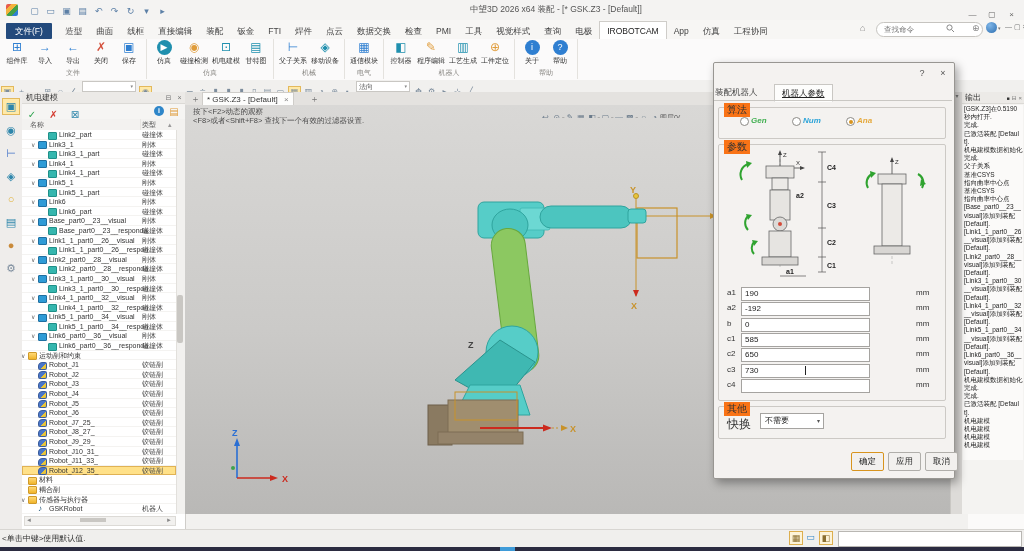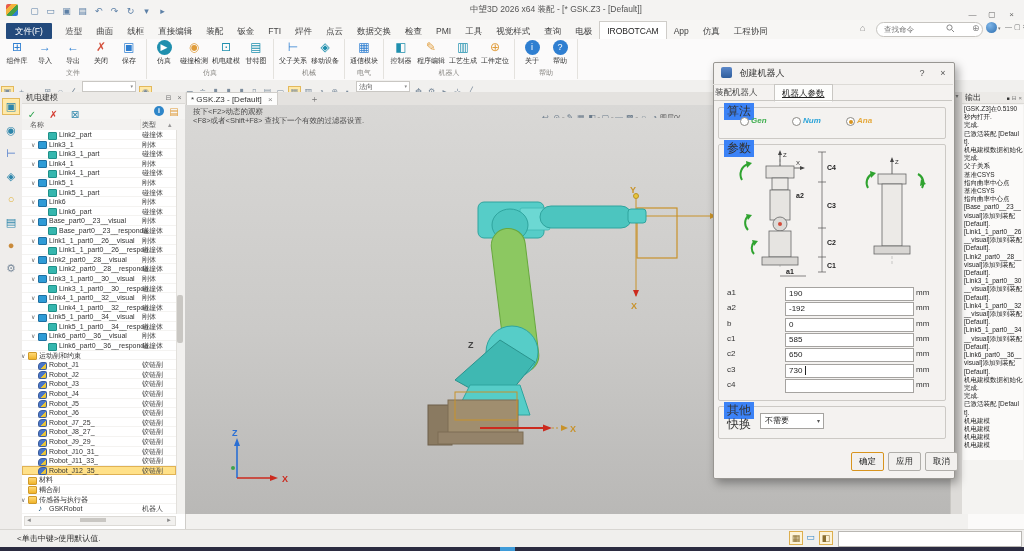--- a/index.html
+++ b/index.html
@@ -59,60 +59,60 @@
   .tname{position:absolute;top:1px;color:#333;}
   .ttype{position:absolute;left:120px;top:1px;color:#444;}
   #tree-vscroll{left:176px;top:130px;width:8px;height:384px;background:#f2f1ef;border-left:1px solid #e2e0dc;}
   #tree-vthumb{left:177px;top:295px;width:6px;height:48px;background:#c9c7c3;border-radius:2px;}
   #tree-hscroll{left:24px;top:516px;width:150px;height:8px;background:#f2f1ef;border:1px solid #dcdad6;}
   #tree-hthumb{left:80px;top:518px;width:26px;height:4px;background:#c9c7c3;}
   .scroll-arrow{position:absolute;font-size:6px;color:#888;top:517px;}
   #col-sep{left:140px;top:119px;width:1px;height:395px;background:#e7e5e2;}
   
   #doc-tabbar{left:185px;top:92px;width:765px;height:13px;background:#e4e2df;border-bottom:1px solid #cfcdc9;}
-  #doc-tab{position:absolute;left:186px;top:92px;height:13px;background:#fdfdfc;border:1px solid #cfcdc9;border-bottom:none;font-size:8px;line-height:13px;padding:0 4px;color:#333;}
+  #doc-tab{position:absolute;left:202px;top:92px;height:13px;background:#fdfdfc;border:1px solid #cfcdc9;border-bottom:none;font-size:8px;line-height:13px;padding:0 4px;color:#333;}
   .plus-ic{position:absolute;top:93px;font-size:9px;color:#777;}
   #viewport{left:185px;top:105px;width:765px;height:409px;background:linear-gradient(#d9d8d6 0%,#cbcac8 55%,#b9b8b6 100%);overflow:hidden;}
   .hint{position:absolute;font-size:7.5px;color:#4a4a4a;}
   #vtoolbar{left:540px;top:106px;width:170px;height:12px;white-space:nowrap;overflow:hidden;}
   .vic{display:inline-block;width:11px;height:11px;line-height:11px;text-align:center;font-size:8px;color:#6b7b8b;}
   .vcaret{font-size:5px;color:#888;}
   #layer-label{display:inline-block;font-size:7px;color:#555;}
   #measurebar{left:185px;top:514px;width:783px;height:15px;background:#abaaa8;border-top:1px solid #979592;font-size:11px;color:#1c1c1c;line-height:15px;padding-left:7px;box-sizing:border-box;}
   #measure-gap{left:968px;top:514px;width:56px;height:15px;background:#fbfaf9;}
   
   #out-splitter{left:950px;top:92px;width:12px;height:422px;background:#dddbd8;border-left:1px solid #c9c7c3;text-align:center;font-size:6px;color:#777;}
   #outpanel{left:962px;top:92px;width:62px;height:422px;background:#f4f3f1;}
   #out-head{left:962px;top:92px;width:62px;height:12px;background:#eceae7;border-bottom:1px solid #dcdad6;font-size:8px;line-height:12px;padding-left:3px;box-sizing:border-box;}
   #out-body{left:963px;top:105px;width:60px;height:355px;background:#fbfaf9;overflow:hidden;}
   .oline{font-size:6.5px;line-height:8.2px;color:#222;word-break:break-all;padding-left:1px;}
   
   #statusbar{left:0;top:529px;width:1024px;height:18px;background:#f0efed;border-top:1px solid #d8d6d2;}
-  #status-hint{left:17px;top:533px;font-size:8px;color:#333;}
+  #status-hint{left:2px;top:533px;font-size:8px;color:#333;}
   .stic{position:absolute;top:531px;width:13px;height:13px;line-height:13px;text-align:center;font-size:9px;}
   .stic.hl{background:#fdf3d8;border:1px solid #dcae4e;width:12px;height:12px;line-height:12px;}
   #cmdline{left:838px;top:531px;width:178px;height:12px;border:1px solid #b9b7b3;background:#fff;font-size:8px;}
   #taskstrip{left:0;top:547px;width:1024px;height:4px;background:#2b2b40;}
   #taskaccent{left:500px;top:547px;width:15px;height:4px;background:#3f9bd8;}
   
   #dialog{left:713px;top:62px;width:240px;height:415px;background:#f4f2f0;border:1px solid #989692;border-radius:2px;
           box-shadow:3px 4px 10px rgba(0,0,0,.35);}
   #dlg-title{left:713px;top:62px;width:240px;height:22px;border-bottom:1px solid #dddbd7;font-size:9px;line-height:22px;color:#333;}
   #dlg-icon{display:inline-block;width:11px;height:11px;margin:0 5px 0 8px;vertical-align:-2px;background:linear-gradient(#5b87c9,#2e5d9c);border-radius:2px;}
   .dlg-tb{position:absolute;top:66px;width:14px;height:14px;line-height:14px;text-align:center;font-size:9px;color:#555;}
   .dtab{position:absolute;top:84px;height:16px;line-height:16px;font-size:8.5px;padding:0 7px;color:#444;}
   .dtab.active{background:#fdfdfc;border:1px solid #c9c7c3;border-bottom:1px solid #fdfdfc;color:#222;text-decoration:underline;}
   #dtab-line{left:714px;top:100px;width:238px;height:1px;background:#c9c7c3;}
   .fieldset{position:absolute;border:1px solid #ccc9c5;border-radius:2px;}
-  .legend{position:absolute;font-size:12px;color:#333;background:#3b82f6;padding:0 3px;font-family:Liberation Serif, serif;}
+  .legend{position:absolute;font-size:10px;color:#333;background:#f97316;padding:0 3px;font-family:Liberation Serif, serif;}
   .radio{position:absolute;width:7px;height:7px;border:1px solid #8c8a86;border-radius:50%;background:#fff;}
   .radio.on::after{content:"";position:absolute;left:1.5px;top:1.5px;width:4px;height:4px;border-radius:50%;background:#d8941e;}
   .radlab{position:absolute;font-size:8px;font-weight:bold;font-style:italic;}
   .pf-label{position:absolute;left:727px;font-size:8px;color:#333;}
-  .pf-input{position:absolute;left:785px;width:121px;height:12px;border:1px solid #a5a3a0;background:#fff;font-size:8px;padding:0 3px;line-height:12px;color:#222;}
+  .pf-input{position:absolute;left:741px;width:121px;height:12px;border:1px solid #a5a3a0;background:#fff;font-size:8px;padding:0 3px;line-height:12px;color:#222;}
   .pf-unit{position:absolute;left:916px;font-size:8px;color:#333;}
   .caret-ibeam{position:absolute;width:1px;height:9px;background:#222;}
   #dlg-combo{left:760px;top:413px;width:58px;height:14px;border:1px solid #a5a3a0;background:#fff;font-size:8px;line-height:14px;padding-left:4px;color:#222;}
   #dlg-combo .cv{float:right;margin-right:3px;font-size:6px;color:#555;}
   .dbtn{position:absolute;top:452px;width:31px;height:17px;background:#f2f0ee;border:1px solid #b0aeaa;border-radius:2px;
         font-size:8.5px;text-align:center;line-height:17px;color:#222;}
   .dbtn.primary{border:1px solid #d8941e;}
   svg text{font-family:"Liberation Sans","DejaVu Sans",sans-serif;}
 </style>
 </head>
@@ -503,24 +503,20 @@
   
   <div class="abs" id="statusbar"></div>
   <div class="abs" id="status-hint">&lt;单击中键&gt;使用默认值.</div>
   <span id="st-icons"></span>
   <input class="abs" id="cmdline" style="">
   <div class="abs" id="taskstrip"></div>
   <div class="abs" id="taskaccent"></div>
 
   
   <div class="abs" id="dialog"></div>
-  <div class="abs" id="dlg-title">
-    <span id="dlg-icon"></span>
-    <span>创建机器人</span>
-  </div>
   <span class="dlg-tb" style="left:915px;">?</span>
   <span class="dlg-tb" style="left:936px;">×</span>
   <span class="dtab" style="left:708px;">装配机器人</span>
   <span class="dtab active" style="left:774px;">机器人参数</span>
   <div class="abs" id="dtab-line"></div>
 
   <div class="fieldset" style="left:718px;top:107px;width:226px;height:30px;"></div>
   <span class="legend" style="left:724px;top:103px;">算法</span>
   <span id="algo-radios"></span>
 

